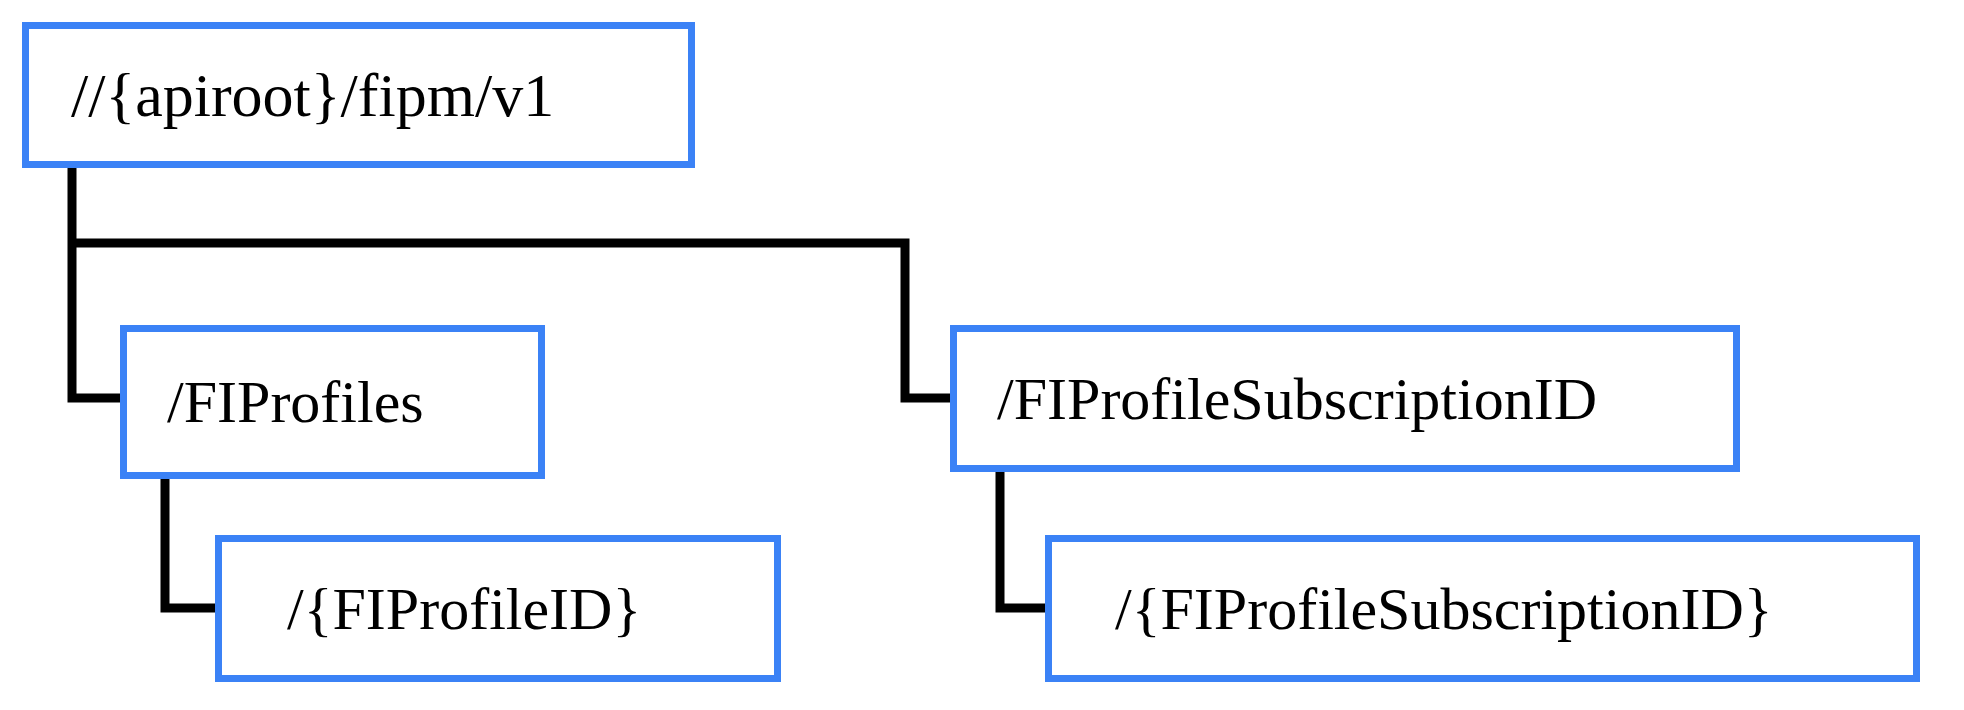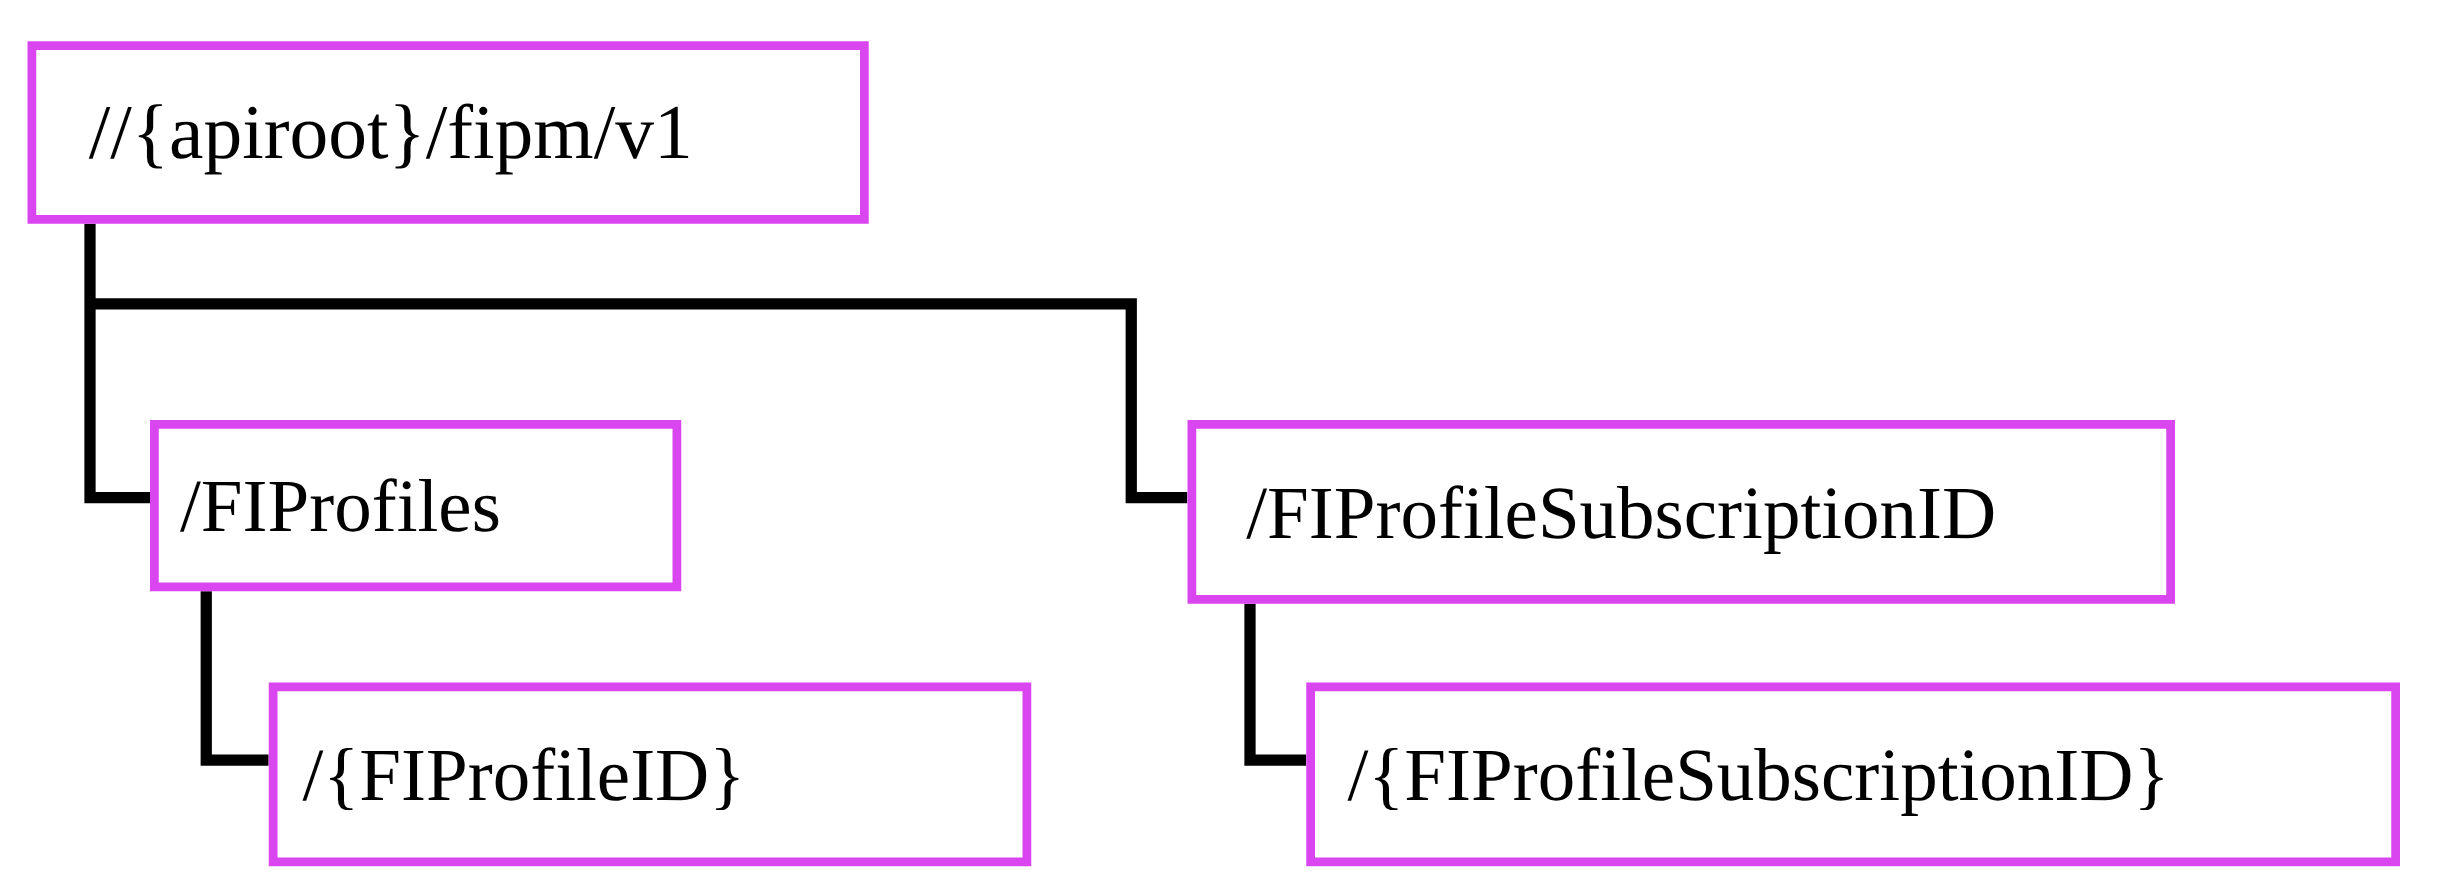--- a/index.html
+++ b/index.html
@@ -23,25 +23,24 @@
     left: 0;
     top: 0;
     width: 1964px;
     height: 710px;
     pointer-events: none;
   }
   .node-box {
     position: absolute;
     box-sizing: border-box;
     background: #ffffff;
-    border: 7px solid #d946ef;
+    border: 7px solid #3b82f6;
     display: flex;
     align-items: center;
     z-index: 2;
-    margin-top: 11px;
   }
   .node-label {
     display: block;
     white-space: nowrap;
     color: #000000;
     font-family: "Liberation Serif", "DejaVu Serif", serif;
     font-weight: 400;
     line-height: 1;
   }
 
@@ -53,51 +52,51 @@
     height: 146px;
     padding-left: 42px;
   }
   #node-root .node-label { font-size: 62px; }
 
   
   #node-fiprofiles {
     left: 120px;
     top: 325px;
     width: 425px;
-    height: 137px;
-    padding-left: 17px;
+    height: 154px;
+    padding-left: 40px;
   }
   #node-fiprofiles .node-label { font-size: 60px; }
 
   #node-fiprofilesubscriptions {
     left: 950px;
     top: 325px;
     width: 790px;
     height: 147px;
     padding-left: 40px;
   }
   #node-fiprofilesubscriptions .node-label { font-size: 60px; }
 
   
   #node-fiprofileid {
     left: 215px;
     top: 535px;
-    width: 610px;
+    width: 566px;
     height: 147px;
-    padding-left: 20px;
+    padding-left: 65px;
     align-items: center;
   }
   #node-fiprofileid .node-label { font-size: 60px; }
 
   #node-fiprofilesubscriptionid {
     left: 1045px;
     top: 535px;
     width: 875px;
     height: 147px;
-    padding-left: 26px;
+    padding-left: 63px;
   }
   #node-fiprofilesubscriptionid .node-label { font-size: 60px; }
 </style>
 </head>
 <body>
 
 <div id="diagram-canvas">
 
   <svg id="connector-layer" width="1964" height="710" viewBox="0 0 1964 710" xmlns="http://www.w3.org/2000/svg" aria-hidden="true">
 

